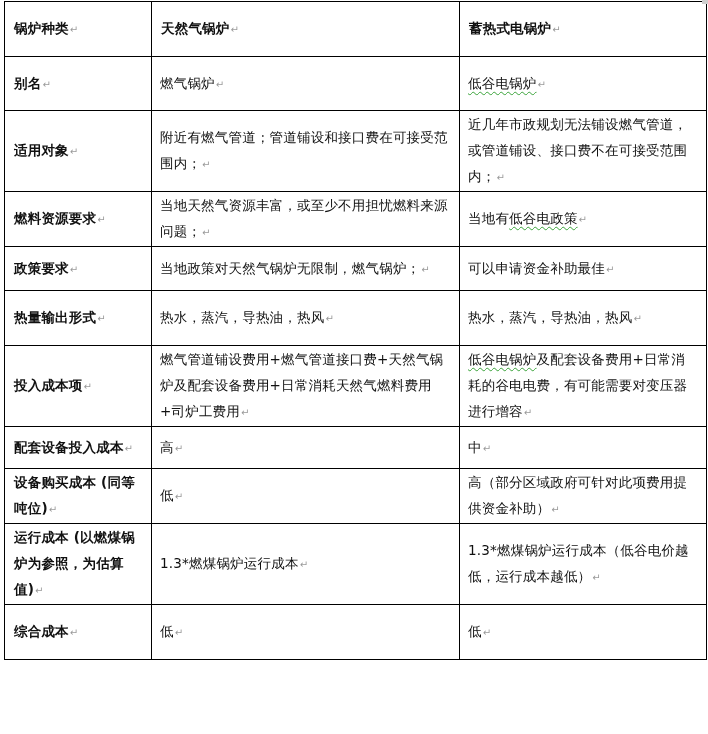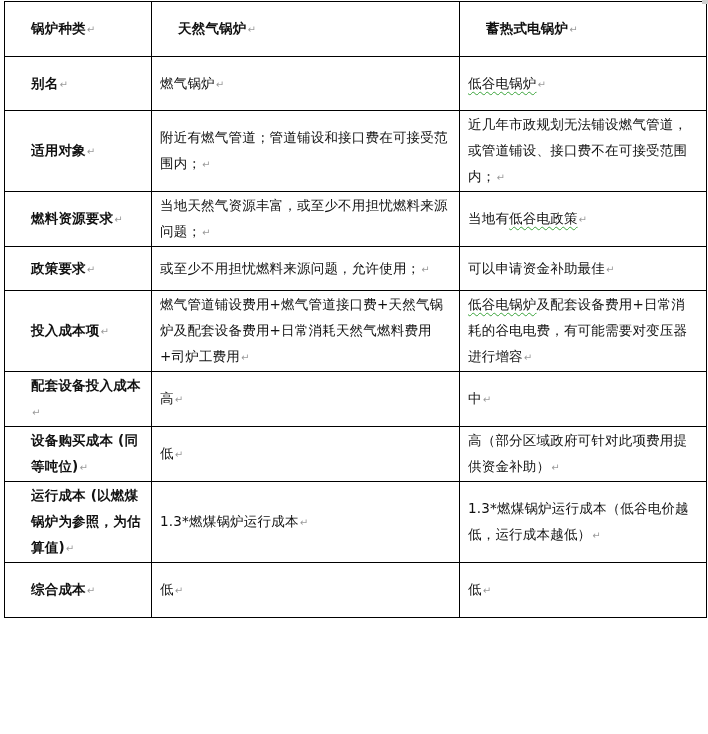--- a/index.html
+++ b/index.html
@@ -27,21 +27,21 @@
       border: 1.5px solid #000000;
       padding: 0 8px 0 8px;
       vertical-align: middle;
       font-size: 13.5px;
       line-height: 26px;
       word-break: break-all;
       letter-spacing: 0.2px;
     }
     .doc-table td.label {
       font-weight: bold;
-      padding-left: 26px;
+      padding-left: 9px;
     }
     .col1 { width: 147px; }
     .col2 { width: 308px; }
     .col3 { width: 247px; }
     .para-mark {
       color: #9a9a9a;
       font-size: 10px;
       font-weight: normal;
       margin-left: 1px;
     }
@@ -88,25 +88,30 @@
     </tr>
 
     <tr style="height:55px">
       <td class="label"><span>燃料资源要求</span><span class="para-mark">↵</span></td>
       <td><span>当地天然气资源丰富，或至少不用担忧燃料来源问题；</span><span class="para-mark">↵</span></td>
       <td><span>当地有</span><span class="squiggle">低谷电政策</span><span class="para-mark">↵</span></td>
     </tr>
 
     <tr style="height:44px">
       <td class="label"><span>政策要求</span><span class="para-mark">↵</span></td>
-      <td><span>或至少不用担忧燃料来源问题，允许使用；</span><span class="para-mark">↵</span></td>
+      <td><span>当地政策对天然气锅炉无限制，燃气锅炉；</span><span class="para-mark">↵</span></td>
       <td><span>可以申请资金补助最佳</span><span class="para-mark">↵</span></td>
     </tr>
 
 
+    <tr style="height:55px">
+      <td class="label"><span>热量输出形式</span><span class="para-mark">↵</span></td>
+      <td><span>热水，蒸汽，导热油，热风</span><span class="para-mark">↵</span></td>
+      <td><span>热水，蒸汽，导热油，热风</span><span class="para-mark">↵</span></td>
+    </tr>
 
     <tr style="height:78px">
       <td class="label"><span>投入成本项</span><span class="para-mark">↵</span></td>
       <td><span>燃气管道铺设费用+燃气管道接口费+天然气锅炉及配套设备费用+日常消耗天然气燃料费用+司炉工费用</span><span class="para-mark">↵</span></td>
       <td><span class="squiggle">低谷电锅炉</span><span>及配套设备费用+日常消耗的谷电电费，有可能需要对变压器进行增容</span><span class="para-mark">↵</span></td>
     </tr>
 
     <tr style="height:42px">
       <td class="label"><span>配套设备投入成本</span><span class="para-mark">↵</span></td>
       <td><span>高</span><span class="para-mark">↵</span></td>

